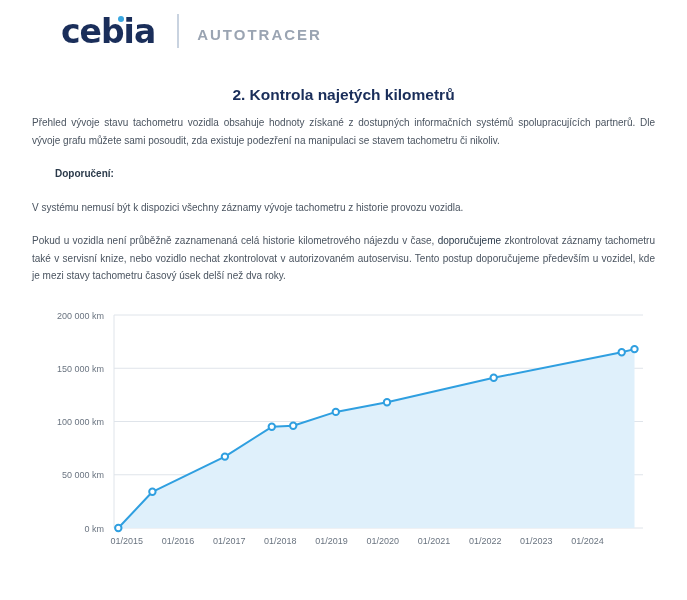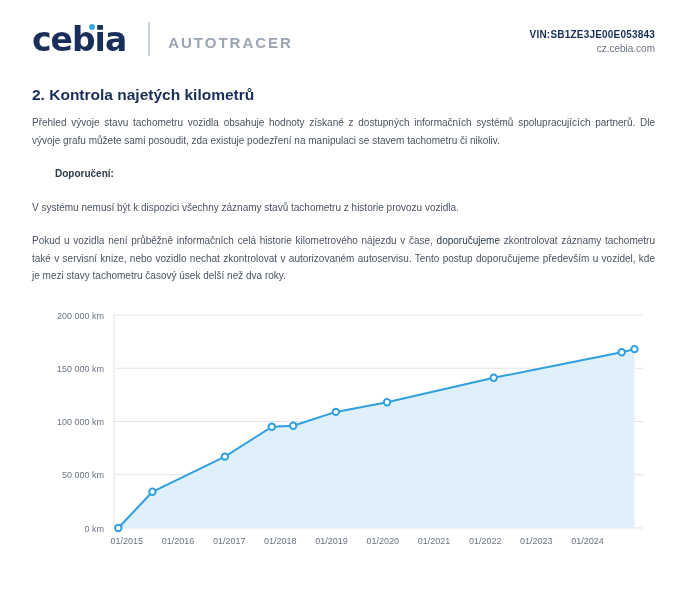--- a/index.html
+++ b/index.html
@@ -18,23 +18,24 @@
     position: relative;
     width: 687px;
     height: 600px;
     box-sizing: border-box;
     padding: 0 32px;
   }
 
   
   .header {
     display: flex;
-    align-items: center;
+    align-items: flex-start;
     padding-top: 14px;
     height: 50px;
+    margin-left: 29px;
   }
   .logo-wrap {
     display: flex;
     align-items: center;
   }
   .logo-text {
     font-family: "DejaVu Sans", sans-serif;
     font-size: 33px;
     font-weight: bold;
     letter-spacing: -1px;
@@ -77,20 +78,21 @@
   }
   .vin .vin-label { color: #1a2e5a; }
   .site {
     font-size: 10px;
     color: #6a7480;
     margin-top: 3px;
   }
 
   
   .doc-title {
+    text-align: center;
     font-size: 15.5px;
     font-weight: bold;
     color: #1a2e5a;
     margin-top: 22px;
   }
 
   
   .body-text {
     margin-top: 10px;
     font-size: 10px;
@@ -128,35 +130,29 @@
 
   <div class="header">
     <div class="logo-wrap">
       <div class="logo-text">
         <span>cebia</span>
         <span class="logo-dot"></span>
       </div>
       <div class="logo-divider"></div>
       <div class="logo-sub">AUTOTRACER</div>
     </div>
-    <div class="header-right">
-      <div class="vin">
-        <span class="vin-label">VIN:</span><span>SB1ZE3JE00E053843</span>
-      </div>
-      <div class="site">cz.cebia.com</div>
-    </div>
   </div>
 
   <div class="doc-title">2. Kontrola najetých kilometrů</div>
 
   <div class="body-text">
     <p>Přehled vývoje stavu tachometru vozidla obsahuje hodnoty získané z dostupných informačních systémů spolupracujících partnerů. Dle vývoje grafu můžete sami posoudit, zda existuje podezření na manipulaci se stavem tachometru či nikoliv.</p>
     <p class="rec-label">Doporučení:</p>
-    <p>V systému nemusí být k dispozici všechny záznamy stavů tachometru z historie provozu vozidla.</p>
-    <p><span>Pokud u vozidla není průběžně informačních celá historie kilometrového nájezdu v čase, </span><span class="bold-inline">doporučujeme</span><span> zkontrolovat záznamy tachometru také v servisní knize, nebo vozidlo nechat zkontrolovat v autorizovaném autoservisu. Tento postup doporučujeme především u vozidel, kde je mezi stavy tachometru časový úsek delší než dva roky.</span></p>
+    <p>V systému nemusí být k dispozici všechny záznamy vývoje tachometru z historie provozu vozidla.</p>
+    <p><span>Pokud u vozidla není průběžně zaznamenaná celá historie kilometrového nájezdu v čase, </span><span class="bold-inline">doporučujeme</span><span> zkontrolovat záznamy tachometru také v servisní knize, nebo vozidlo nechat zkontrolovat v autorizovaném autoservisu. Tento postup doporučujeme především u vozidel, kde je mezi stavy tachometru časový úsek delší než dva roky.</span></p>
   </div>
 
   <div class="chart-block">
     <svg class="chart-svg" id="chart-svg" width="623" height="265" viewBox="0 0 623 265">
         <line x1="82" y1="227" x2="611" y2="227" stroke="#dfe4ea" stroke-width="1"></line>
         <text x="72" y="230.5" text-anchor="end" font-size="9" fill="#6a7480" font-family="&quot;Liberation Sans&quot;, sans-serif">0 km</text>
         <line x1="82" y1="173.75" x2="611" y2="173.75" stroke="#dfe4ea" stroke-width="1"></line>
         <text x="72" y="177.25" text-anchor="end" font-size="9" fill="#6a7480" font-family="&quot;Liberation Sans&quot;, sans-serif">50 000 km</text>
         <line x1="82" y1="120.5" x2="611" y2="120.5" stroke="#dfe4ea" stroke-width="1"></line>
         <text x="72" y="124" text-anchor="end" font-size="9" fill="#6a7480" font-family="&quot;Liberation Sans&quot;, sans-serif">100 000 km</text>

